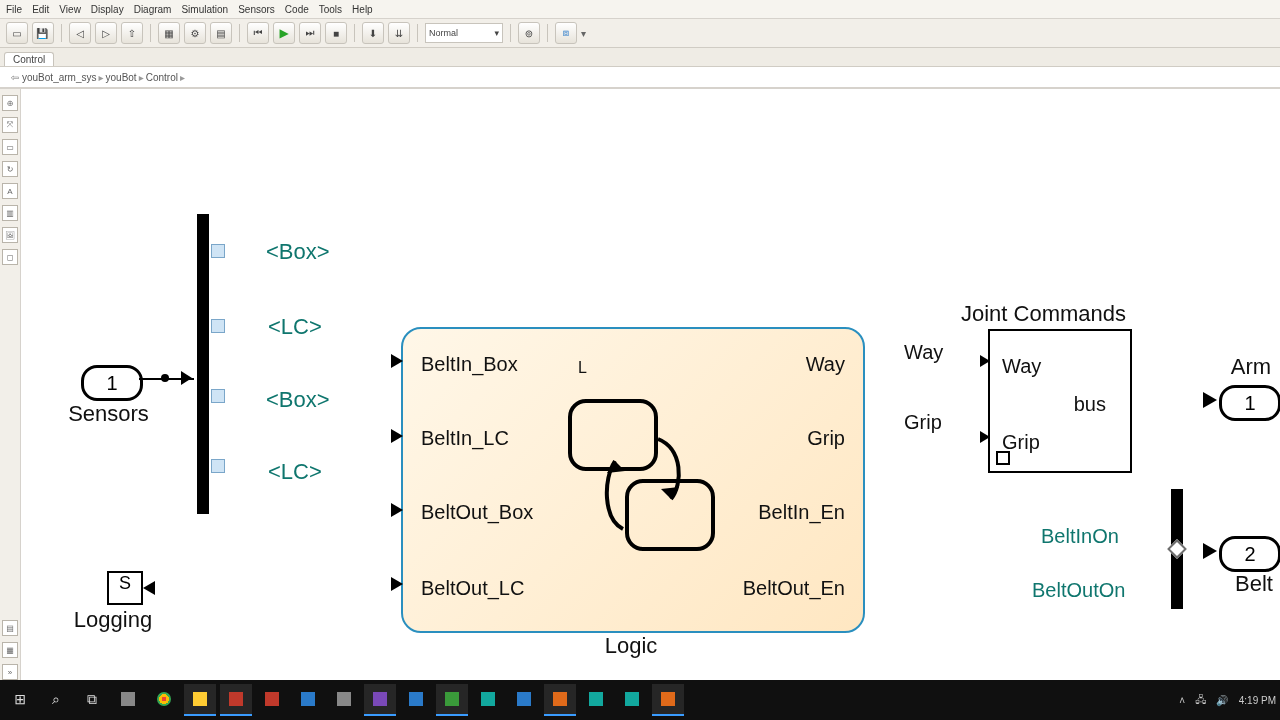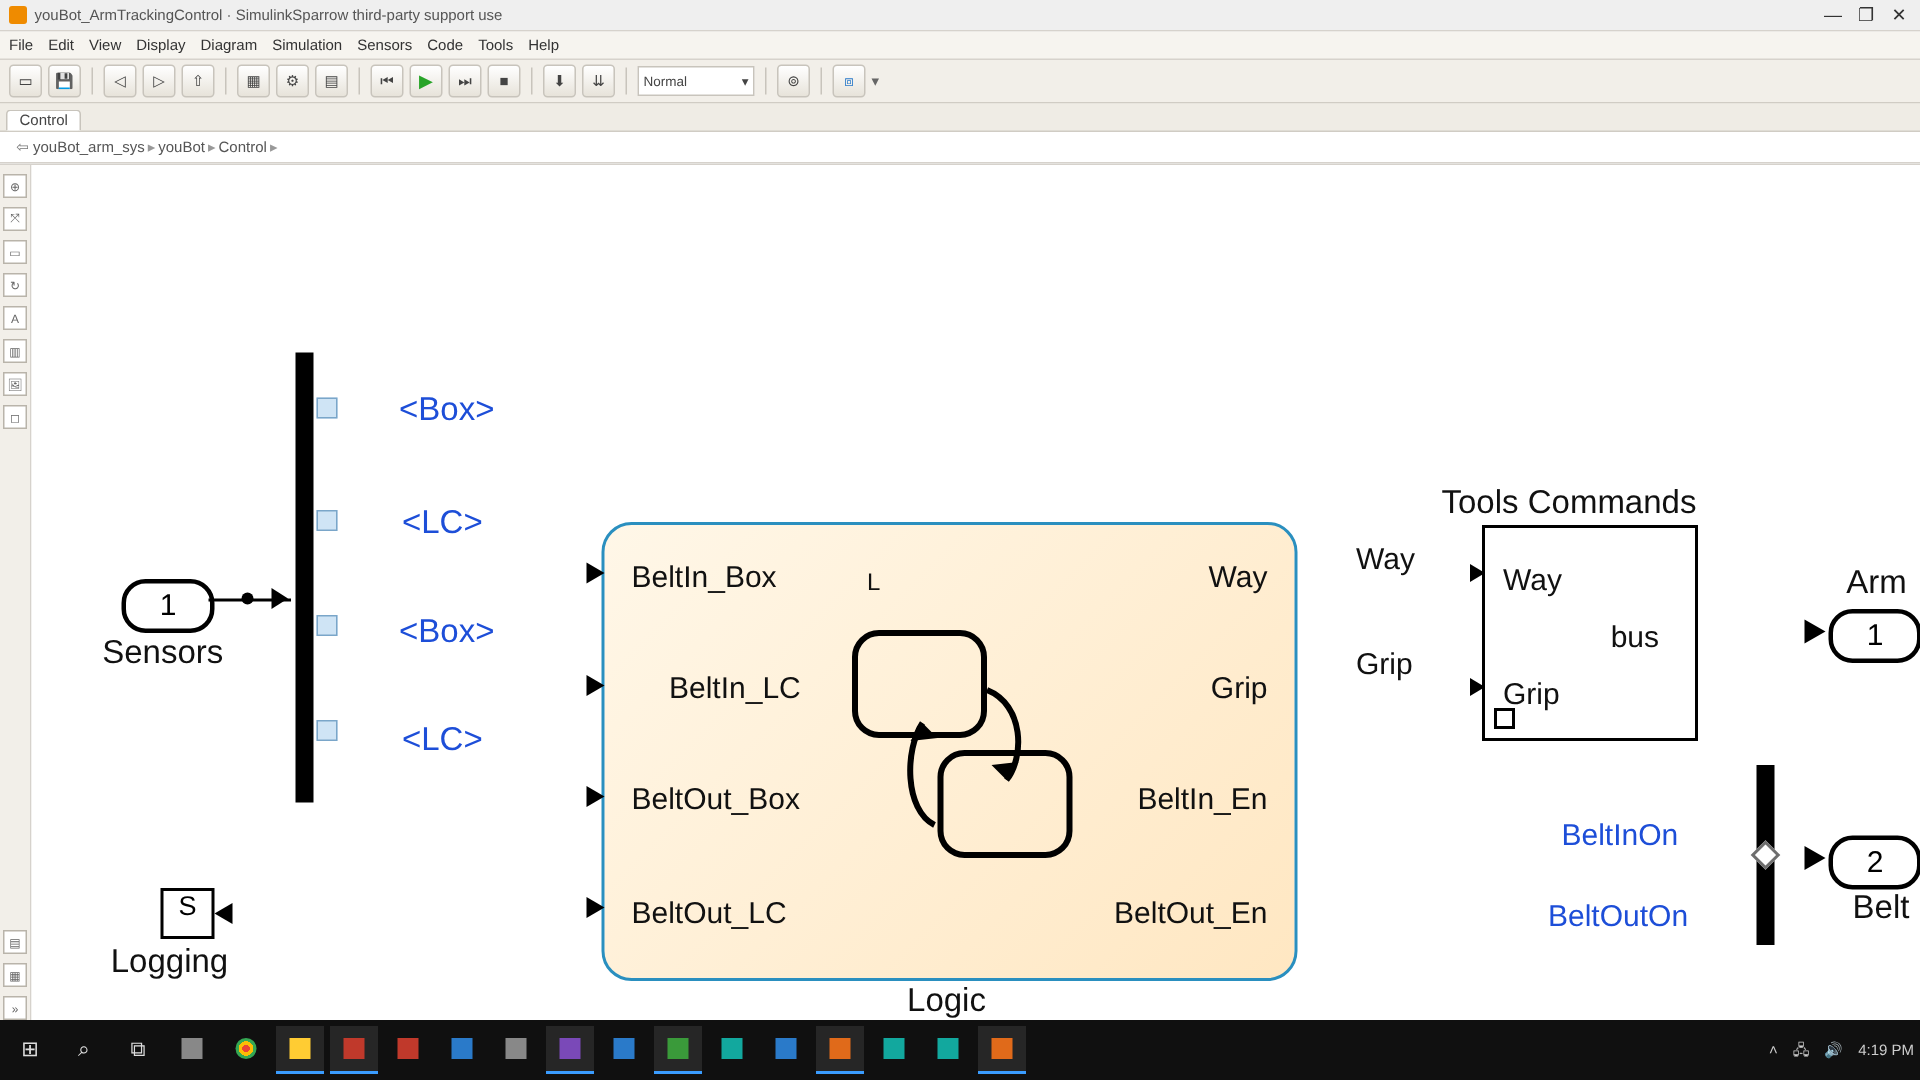--- a/index.html
+++ b/index.html
@@ -129,21 +129,21 @@
   }
 
   .bus-stub {
     position:absolute;
     width:12px; height:12px;
     background:#cfe4f5;
     border:1px solid #7aa6c9;
   }
 
   .sig-text {
-    position:absolute; font-size:22px; color:#1d4ed8;
+    position:absolute; font-size:22px; color:#0f766e;
   }
 
   .logic-box {
     position:absolute;
     left:380px; top:238px; width:460px; height:302px;
     border:2px solid #2a8fbf;
     border-radius:20px;
     background: linear-gradient(135deg, #fff7e8, #ffe7c2);
   }
   .logic-port {
@@ -234,28 +234,20 @@
   .sq.p { background:#7a49b8;}
   .sq.t { background:#12a89e;}
   .sq.r { background:#c0392b;}
   .sq.gr{ background:#888;}
 </style>
 </head>
 <body>
 
 <div class="app">
 
-  <div class="titlebar">
-    <div class="icon"></div>
-    <span>youBot_ArmTrackingControl · SimulinkSparrow third-party support use</span>
-    <div class="spacer"></div>
-    <span class="winbtn">—</span>
-    <span class="winbtn">❐</span>
-    <span class="winbtn">✕</span>
-  </div>
 
   <div class="menubar">
     <span>File</span>
     <span>Edit</span>
     <span>View</span>
     <span>Display</span>
     <span>Diagram</span>
     <span>Simulation</span>
     <span>Sensors</span>
     <span>Code</span>
@@ -348,21 +340,21 @@
       <div class="sig-text" style="left:247px; top:370px;">&lt;LC&gt;</div>
 
       <div class="logger">
         <span>S</span>
       </div>
       <div class="blk-label" style="left:37px; top:518px; width:110px;">Logging</div>
 
       <div class="logic-box">
 
         <div class="logic-port" style="left:18px; top:24px;">BeltIn_Box</div>
-        <div class="logic-port" style="left:18px; top:98px;margin-left:25px;">BeltIn_LC</div>
+        <div class="logic-port" style="left:18px; top:98px;">BeltIn_LC</div>
         <div class="logic-port" style="left:18px; top:172px;">BeltOut_Box</div>
         <div class="logic-port" style="left:18px; top:248px;">BeltOut_LC</div>
 
         <div class="logic-port" style="right:18px; top:24px;">Way</div>
         <div class="logic-port" style="right:18px; top:98px;">Grip</div>
         <div class="logic-port" style="right:18px; top:172px;">BeltIn_En</div>
         <div class="logic-port" style="right:18px; top:248px;">BeltOut_En</div>
 
         <div class="logic-port" style="left:175px; top:30px; font-size:16px;">L</div>
 
@@ -377,21 +369,21 @@
         </svg>
       </div>
 
       <div class="logic-tri" style="left:370px; top:265px;"></div>
       <div class="logic-tri" style="left:370px; top:340px;"></div>
       <div class="logic-tri" style="left:370px; top:414px;"></div>
       <div class="logic-tri" style="left:370px; top:488px;"></div>
 
       <div class="blk-label" style="left:565px; top:544px; width:90px;">Logic</div>
 
-      <div class="jc-title">Tools Commands</div>
+      <div class="jc-title">Joint Commands</div>
       <div class="jc-in" style="left:883px; top:252px;">Way</div>
       <div class="jc-in" style="left:883px; top:322px;">Grip</div>
       <div class="joint-box">
         <div class="jc-in" style="left:12px; top:24px;">Way</div>
         <div class="jc-in" style="left:12px; top:100px;">Grip</div>
         <div class="jc-in" style="right:24px; top:62px;">bus</div>
         <div class="small-square" style="left:6px; bottom:6px;"></div>
       </div>
       <div class="jc-tri" style="left:959px; top:266px;"></div>
       <div class="jc-tri" style="left:959px; top:342px;"></div>

